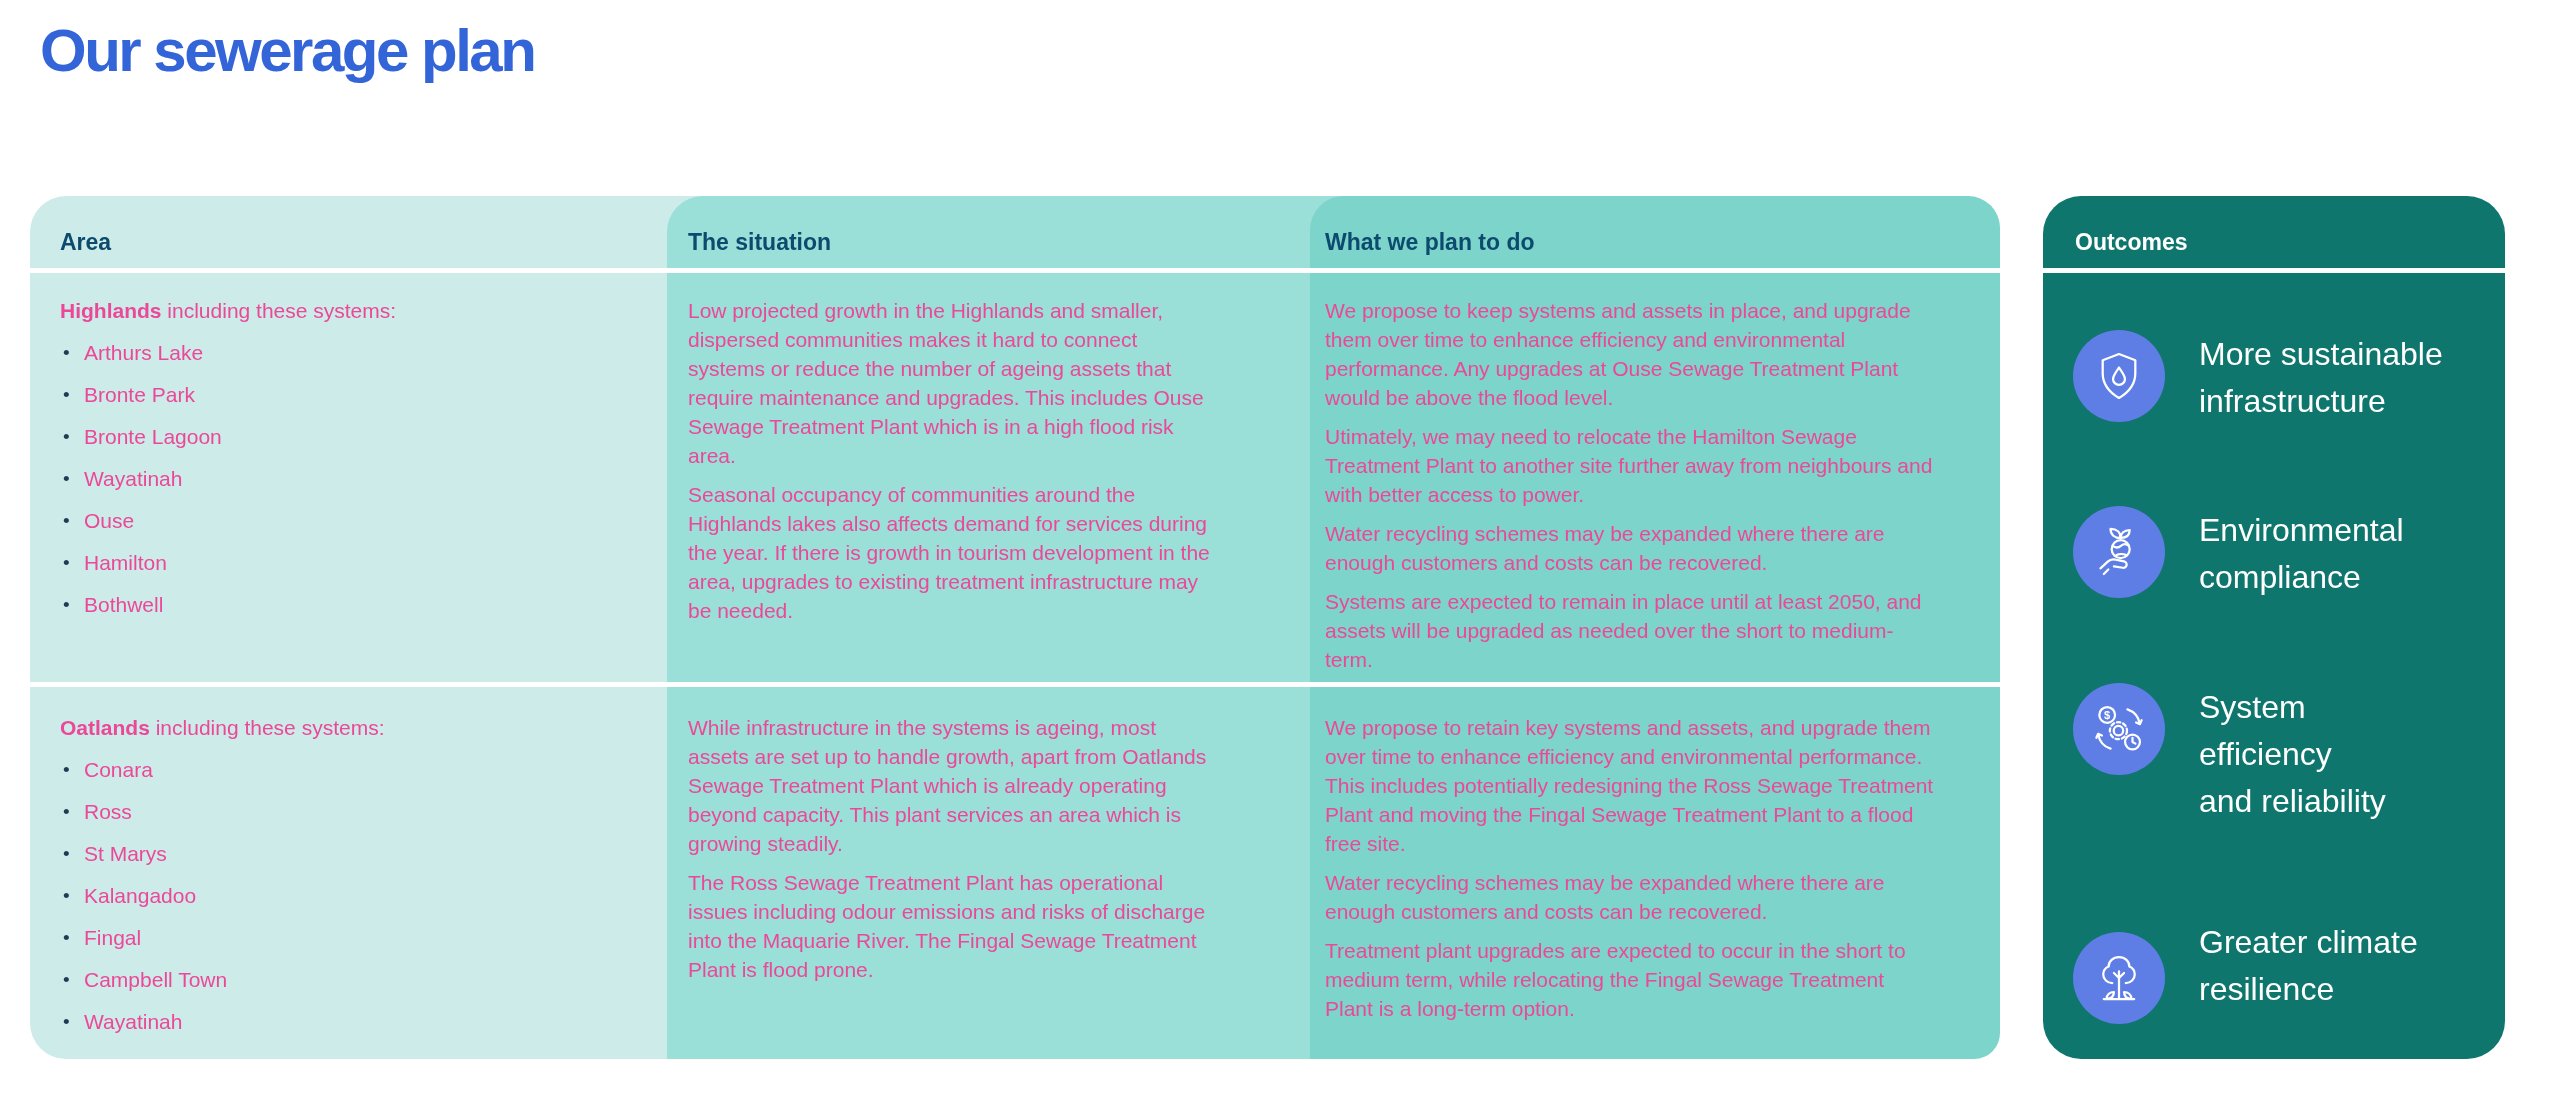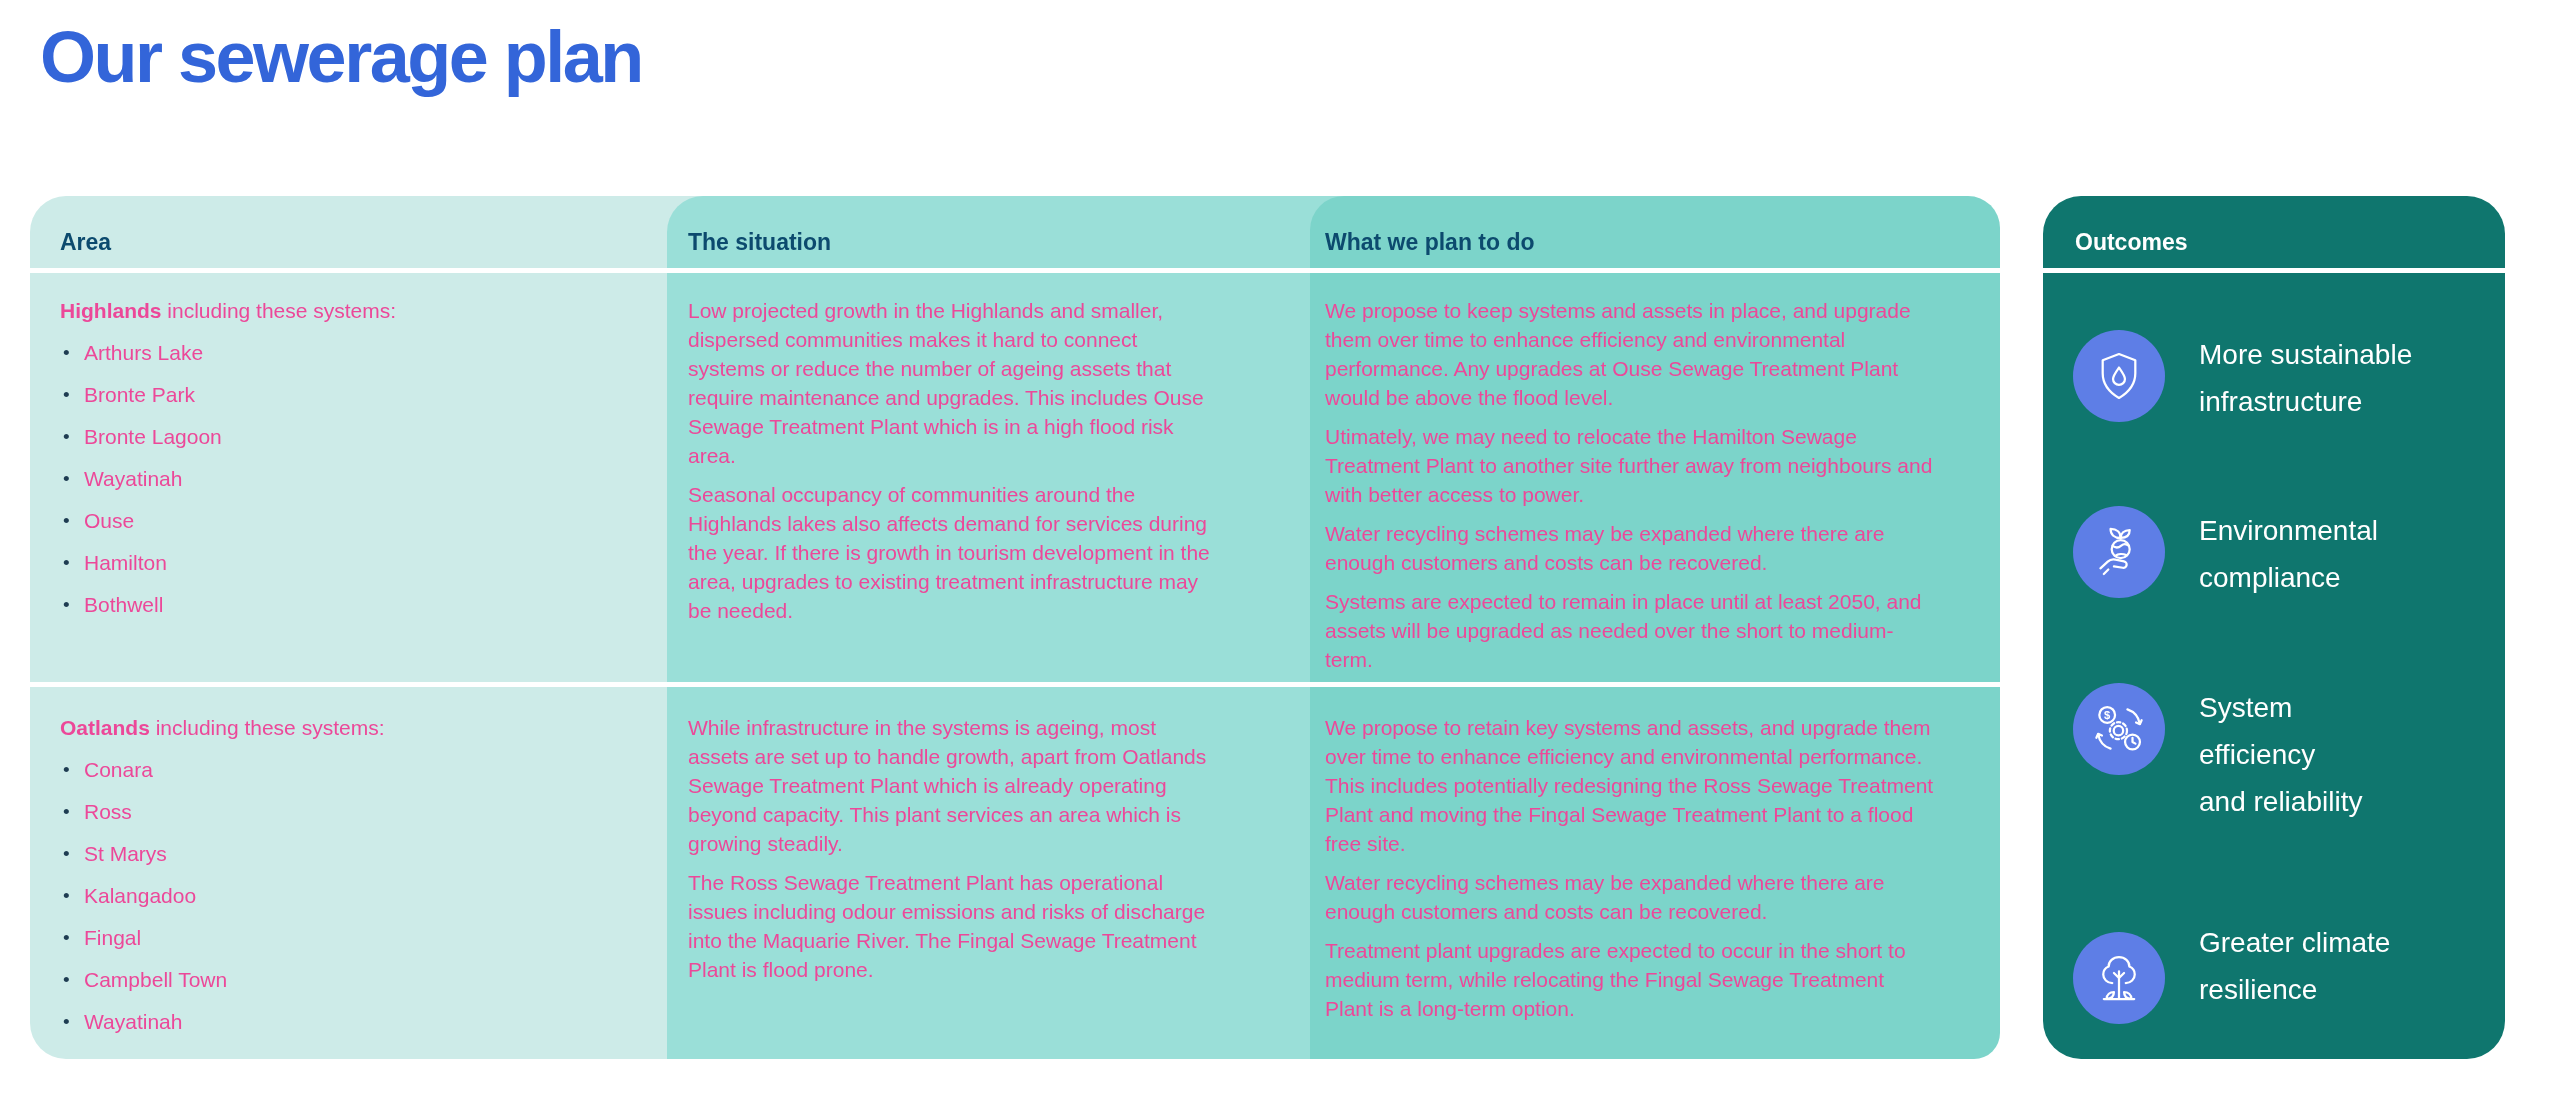--- a/index.html
+++ b/index.html
@@ -1,19 +1,19 @@
 <!DOCTYPE html>
 <html><head>
 <meta charset="utf-8">
 <style>
   html,body{margin:0;padding:0;background:#ffffff;}
   .canvas{position:relative;width:2560px;height:1117px;background:#ffffff;overflow:hidden;
           font-family:"Liberation Sans", sans-serif;}
   
-  .page-title{position:absolute;left:40px;top:16px;margin:0;font-size:72px;line-height:1.15;
+  .page-title{position:absolute;left:40px;top:16px;margin:0;font-size:60px;line-height:1.15;
               font-weight:700;letter-spacing:-2.5px;color:#3365d9;}
   
   .tbl{position:absolute;left:30px;top:196px;width:1970px;height:863px;}
   .col{position:absolute;top:0;height:863px;}
   .col-area{left:0;width:680px;background:#cdebe8;border-radius:36px 0 0 36px;z-index:1;}
   .col-sit {left:637px;width:683px;background:#9adfd8;border-radius:36px 0 0 0;z-index:2;}
   .col-plan{left:1280px;width:690px;background:#7cd4ca;border-radius:34px 32px 26px 0;z-index:3;}
   .tbl .hline{position:absolute;left:0;width:1970px;height:5px;background:#ffffff;z-index:5;}
   .hl-header{top:72px;} .hl-row{top:486px;}
   .hdr{position:absolute;top:33px;font-size:23px;font-weight:700;color:#0c4a6e;z-index:6;}
@@ -35,21 +35,21 @@
   
   .outcomes{position:absolute;left:2043px;top:196px;width:462px;height:863px;
             background:#0f766e;border-radius:38px;}
   .outcomes .hline{position:absolute;left:0;top:72px;width:100%;height:5px;background:#ffffff;}
   .o-hdr{position:absolute;left:32px;top:33px;font-size:23px;font-weight:700;color:#ffffff;}
   .o-item{position:absolute;left:30px;display:flex;align-items:flex-start;gap:34px;}
   .oi-1{top:134px;} .oi-2{top:310px;} .oi-3{top:487px;} .oi-4{top:722px;}
   .oi-4 .o-circle{margin-top:14px;}
   .o-circle{flex:0 0 auto;width:92px;height:92px;border-radius:50%;background:#5e7ee6;
             display:flex;align-items:center;justify-content:center;}
-  .o-text{font-size:28px;line-height:47px;color:#ffffff;font-weight:400;margin-top:1px;}
+  .o-text{font-size:32px;line-height:47px;color:#ffffff;font-weight:400;margin-top:1px;}
   .icon-svg{display:block;}
   .icon-svg *{stroke:#ffffff;stroke-width:2;fill:none;stroke-linecap:round;stroke-linejoin:round;}
   .icon-svg text{stroke:none;fill:#ffffff;font-weight:bold;
                  font-family:"Liberation Sans", sans-serif;}
 </style>
 </head>
 <body>
 
 <div class="canvas">
 

